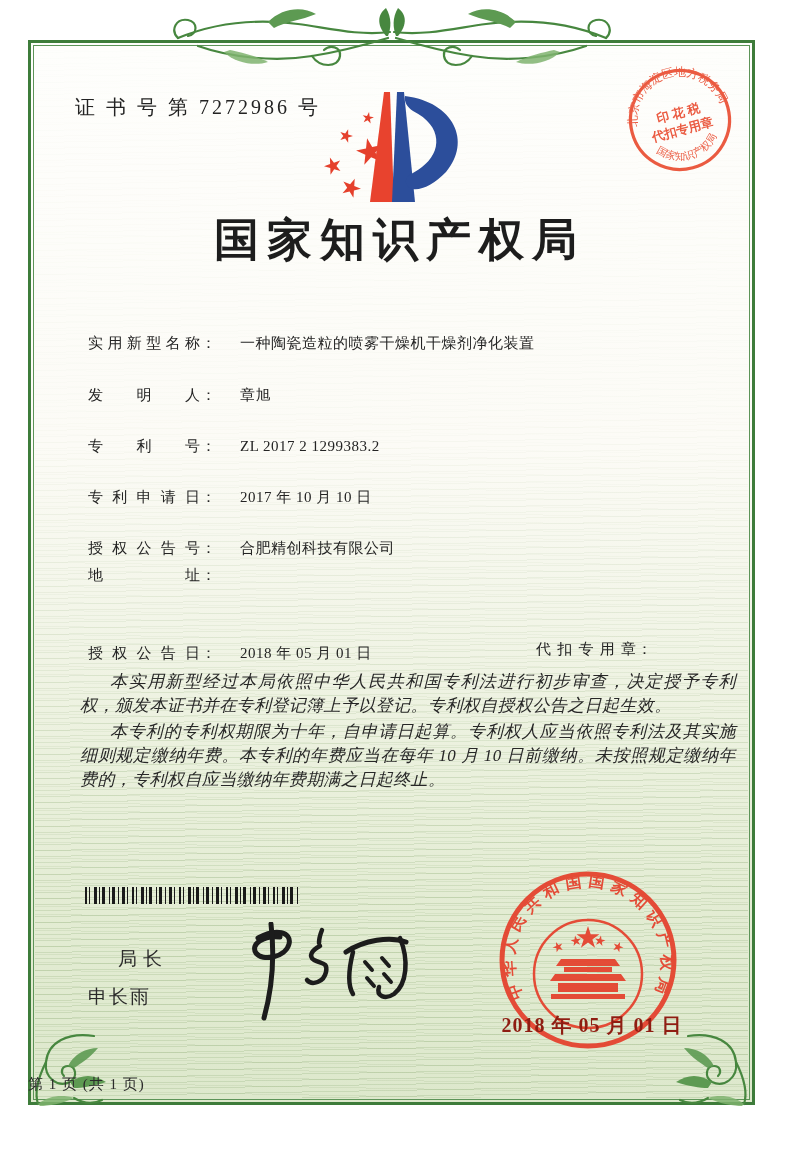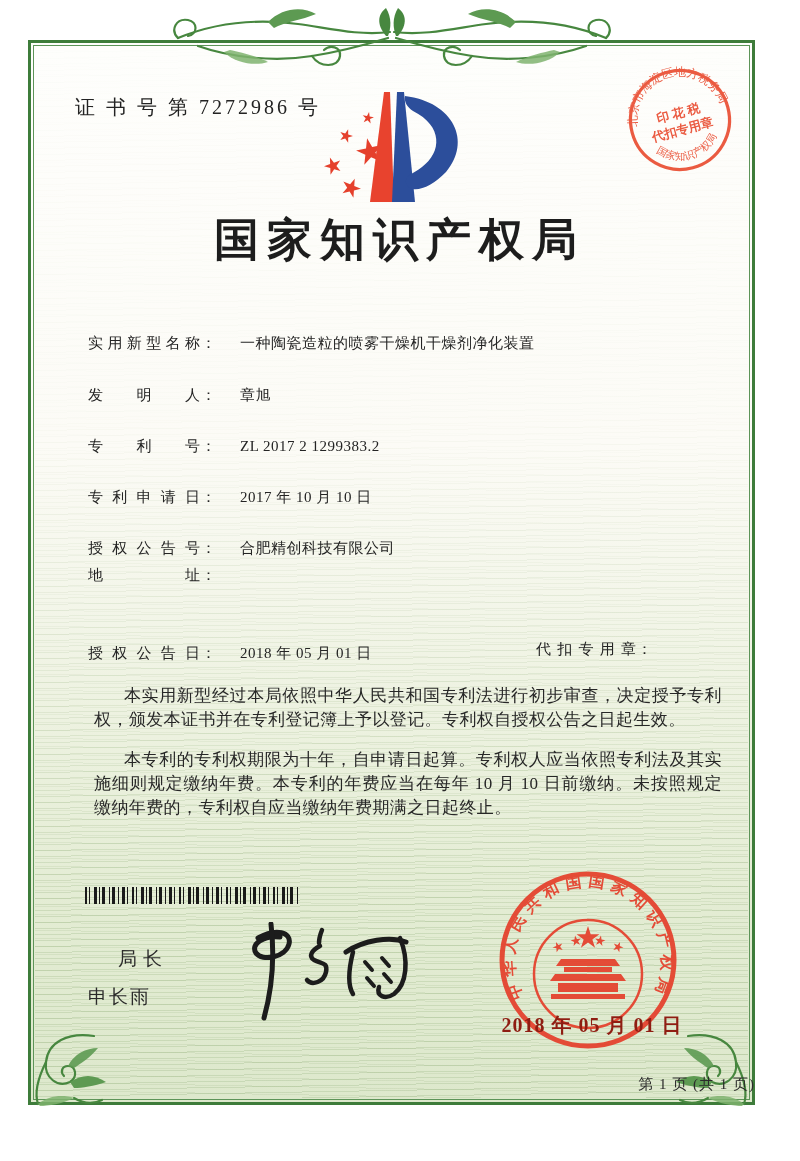--- a/index.html
+++ b/index.html
@@ -39,21 +39,21 @@
   .flabel{display:inline-block;width:112px;text-align:justify;text-align-last:justify;}
   .fcolon{margin-left:1px;}
   .fvalue{margin-left:24px;white-space:pre-line;max-width:505px;letter-spacing:0.5px;line-height:26px;}
   .grant-no-group{position:absolute;left:448px;top:0;display:flex;}
   .grant-no-group .flabel{width:100px;}
   
   .paras{
     position:absolute;left:78px;top:668px;width:660px;
     font-size:17px;line-height:24px;text-align:justify;letter-spacing:0.4px;color:#272727;
   }
-  .paras p{margin:16px;text-indent:30px;}
+  .paras p{margin:2px;text-indent:30px;font-style:italic;}
   
   .barcode{
     position:absolute;left:85px;top:887px;width:214px;height:17px;
     background-image:repeating-linear-gradient(90deg,
       #1a1a1a 0 2px, rgba(0,0,0,0) 2px 4px,
       #1a1a1a 4px 5px, rgba(0,0,0,0) 5px 9px,
       #1a1a1a 9px 12px, rgba(0,0,0,0) 12px 14px,
       #1a1a1a 14px 15px, rgba(0,0,0,0) 15px 17px,
       #1a1a1a 17px 20px, rgba(0,0,0,0) 20px 24px,
       #1a1a1a 24px 25px, rgba(0,0,0,0) 25px 27px,
@@ -66,21 +66,21 @@
     font-size:19px;letter-spacing:6px;color:#2a2a2a;font-weight:500;margin-left:30px;}
   .signer-name{position:absolute;left:88px;top:984px;font-family:Liberation Serif, serif;
     font-size:19px;letter-spacing:2px;color:#2a2a2a;font-weight:500;}
   .signature{position:absolute;left:212px;top:922px;width:205px;height:100px;}
   .tax-stamp{position:absolute;left:610px;top:50px;width:140px;height:140px;transform:rotate(-15deg);opacity:0.9;}
   .office-seal{position:absolute;left:495px;top:867px;width:186px;height:186px;opacity:0.93;}
   .seal-date{
     position:absolute;left:494px;top:1012px;width:196px;text-align:center;
     font-size:20px;font-weight:700;letter-spacing:1px;color:#8f1d12;
   }
-  .footer{position:absolute;left:28px;top:1075px;width:727px;text-align:right;font-size:15px;letter-spacing:1px;color:#2b2b2b;}
+  .footer{position:absolute;left:28px;top:1075px;width:727px;text-align:left;font-size:15px;letter-spacing:1px;color:#2b2b2b;}
   .stamp-red{fill:#e5402c;}
 </style>
 </head>
 <body>
 
 <svg width="0" height="0" style="position:absolute">
   <defs>
     <path id="star" d="M0,-1 L0.225,-0.309 L0.951,-0.309 L0.363,0.118 L0.588,0.809 L0,0.382 L-0.588,0.809 L-0.363,0.118 L-0.951,-0.309 L-0.225,-0.309 Z"></path>
   </defs>
 </svg>

